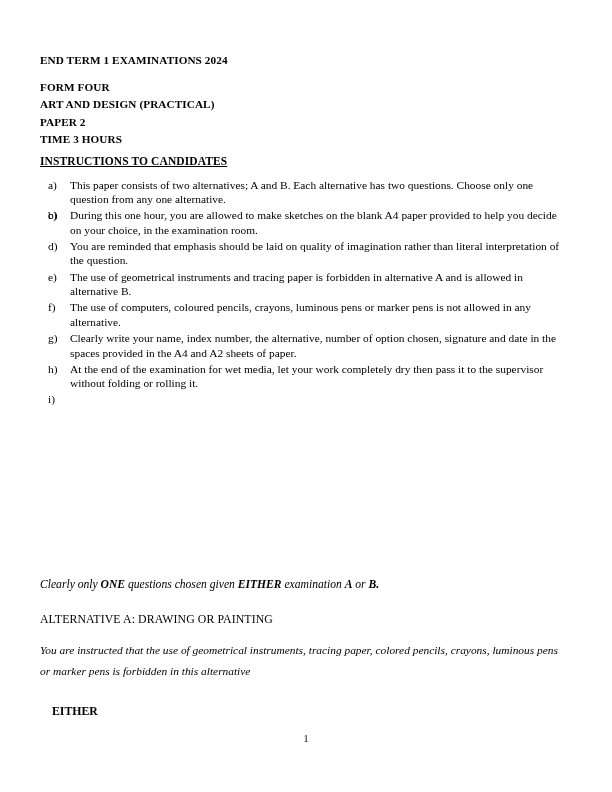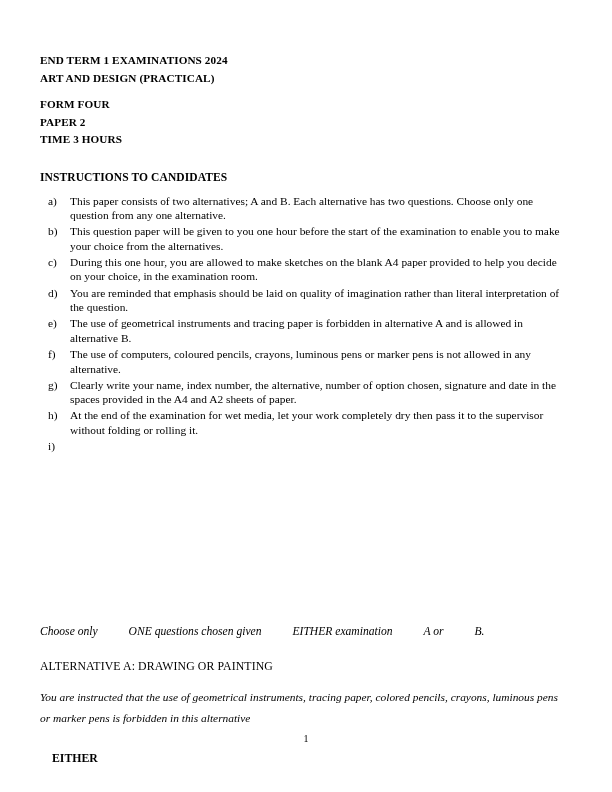--- a/index.html
+++ b/index.html
@@ -33,21 +33,22 @@
     font-size: 11.2px;
     line-height: 17.5px;
     letter-spacing: 0.1px;
   }
   .header-line.gap {
     margin-top: 9px;
   }
   .instructions-title {
     font-weight: bold;
     font-size: 11.5px;
-    margin-top: 22px;
+    text-decoration: underline;
+    margin-top: 6px;
     letter-spacing: 0.1px;
   }
   ol.instr {
     list-style: none;
     margin: 11px 0 0 0;
     padding: 0;
   }
   ol.instr > li {
     position: relative;
     padding-left: 30px;
@@ -66,22 +67,21 @@
   }
   .spacer {
     height: 186px;
   }
   .answer-line {
     font-style: italic;
     font-size: 11.6px;
     margin-top: 0;
   }
   .answer-line b {
-    font-weight: normal;
-    margin-left: 28px;
+    font-weight: bold;
   }
   .alt-title {
     font-weight: normal;
     font-size: 11.8px;
     margin-top: 21px;
     letter-spacing: 0.1px;
   }
   .alt-note {
     font-style: italic;
     font-size: 11.4px;
@@ -104,36 +104,35 @@
     font-size: 10px;
   }
 </style>
 </head>
 <body>
 
 <div class="page">
 
   <div class="header-block">
     <div class="header-line">END TERM 1 EXAMINATIONS 2024</div>
+    <div class="header-line gap">FORM FOUR</div>
     <div class="header-line">ART AND DESIGN (PRACTICAL)</div>
-    <div class="header-line gap">FORM FOUR</div>
     <div class="header-line">PAPER 2</div>
     <div class="header-line">TIME 3 HOURS</div>
   </div>
 
   <div class="instructions-title">INSTRUCTIONS TO CANDIDATES</div>
 
   <ol class="instr">
     <li>
       <span class="marker">a)</span>
       <span>This paper consists of two alternatives; A and B. Each alternative has two questions. Choose only one question from any one alternative.</span>
     </li>
     <li>
       <span class="marker">b)</span>
-      <span>This question paper will be given to you one hour before the start of the examination to enable you to make your choice from the alternatives.</span>
     </li>
     <li>
       <span class="marker">c)</span>
       <span>During this one hour, you are allowed to make sketches on the blank A4 paper provided to help you decide on your choice, in the examination room.</span>
     </li>
     <li>
       <span class="marker">d)</span>
       <span>You are reminded that emphasis should be laid on quality of imagination rather than literal interpretation of the question.</span>
     </li>
     <li>
@@ -153,21 +152,21 @@
       <span>At the end of the examination for wet media, let your work completely dry then pass it to the supervisor without folding or rolling it.</span>
     </li>
     <li>
       <span class="marker">i)</span>
     </li>
   </ol>
 
   <div class="spacer"></div>
 
   <div class="answer-line">
-    <span>Choose only </span><b>ONE</b><span> questions chosen given </span><b>EITHER</b><span> examination </span><b>A</b><span> or </span><b>B.</b>
+    <span>Clearly only </span><b>ONE</b><span> questions chosen given </span><b>EITHER</b><span> examination </span><b>A</b><span> or </span><b>B.</b>
   </div>
 
   <div class="alt-title">ALTERNATIVE A: DRAWING OR PAINTING</div>
 
   <div class="alt-note">You are instructed that the use of geometrical instruments, tracing paper, colored pencils, crayons, luminous pens or marker pens is forbidden in this alternative</div>
 
   <div class="either">EITHER</div>
 
   <div class="page-number">1</div>
 

